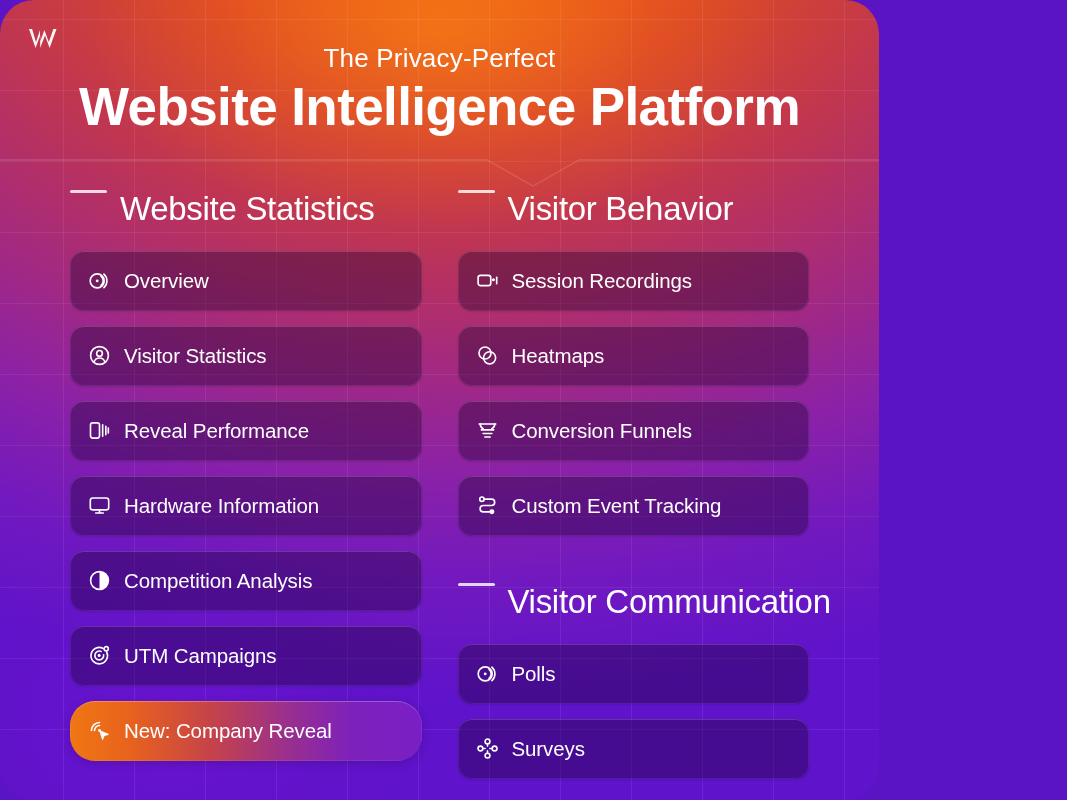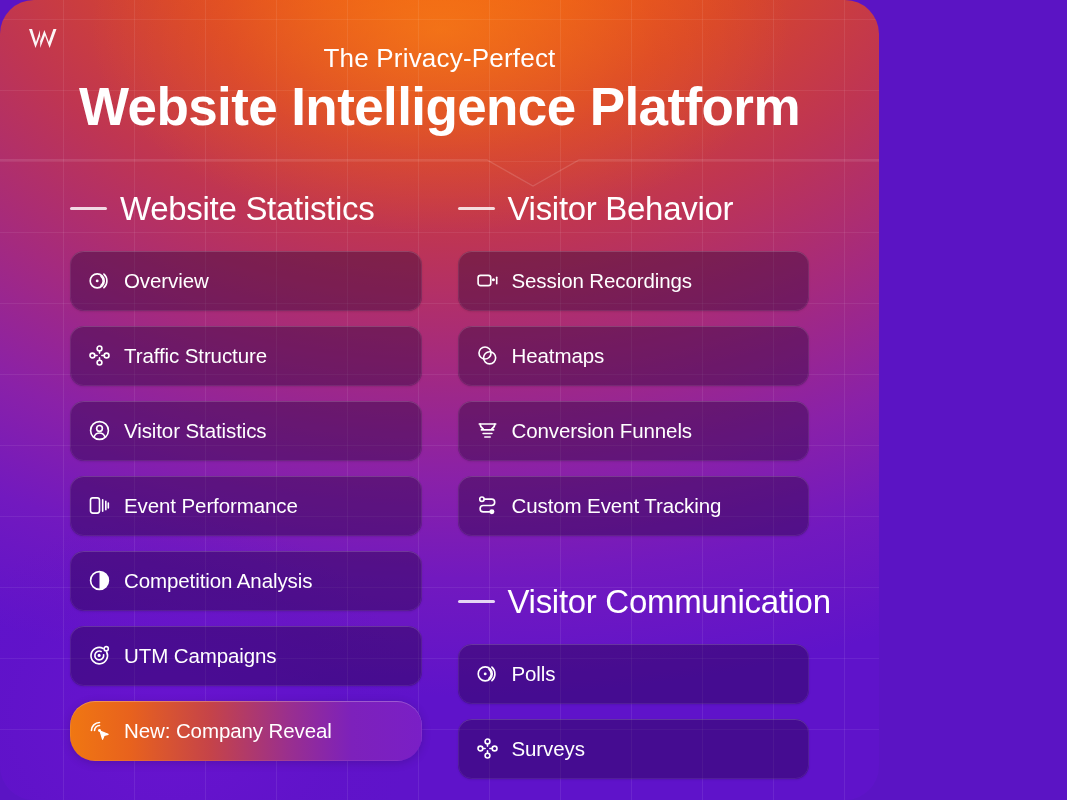--- a/index.html
+++ b/index.html
@@ -123,21 +123,21 @@
     top: 190px;
     display: flex;
     padding: 0 70px 0 70px;
     gap: 36px;
   }
   .col { flex: 1 1 0; min-width: 0; }
   .col-right { margin-top: 0; }
 
   .section-head {
     display: flex;
-    align-items: center;
+    align-items: flex-start;
     gap: 13px;
     margin-bottom: 23px;
     white-space: nowrap;
   }
   .section-head .dash {
     display: block;
     width: 37px;
     height: 3px;
     background: rgba(255,255,255,0.82);
     border-radius: 2px;
@@ -246,47 +246,44 @@
                   <path d="M13.6 7.6a6.2 6.2 0 0 1 0 9.6"></path>
                   <path d="M16.6 5.3a9.6 9.6 0 0 1 0 14.2"></path>
                   <circle cx="9.6" cy="12.4" r="1.5" fill="currentColor" stroke="none"></circle>
                 </svg>
               </span>
               <span class="label">Overview</span>
             </div>
             <div class="row">
               <span class="ico">
                 <svg width="23" height="23" viewBox="0 0 24 24" fill="none" stroke="currentColor" stroke-width="1.7">
-                  <circle cx="12" cy="4.6" r="2.5"></circle>
-                  <circle cx="4.6" cy="12" r="2.5"></circle>
-                  <circle cx="19.4" cy="12" r="2.5"></circle>
-                  <circle cx="12" cy="19.4" r="2.5"></circle>
-                  <path d="M12 7.1v2.4M12 14.5v2.4M7.1 12h2.4M14.5 12h2.4" stroke-linecap="round"></path>
-                </svg>
-              </span>
-              <span class="label">Traffic Structure</span>
-            </div>
-            <div class="row">
-              <span class="ico">
-                <svg width="23" height="23" viewBox="0 0 24 24" fill="none" stroke="currentColor" stroke-width="1.7">
                   <circle cx="12" cy="12" r="9.3"></circle>
                   <circle cx="12" cy="9.8" r="3"></circle>
                   <path d="M6.4 18.6c1-2.6 3-4 5.6-4s4.6 1.4 5.6 4" stroke-linecap="round"></path>
                 </svg>
               </span>
               <span class="label">Visitor Statistics</span>
             </div>
             <div class="row">
               <span class="ico">
                 <svg width="23" height="23" viewBox="0 0 24 24" fill="none" stroke="currentColor" stroke-width="1.7">
                   <rect x="2.6" y="4" width="9.4" height="16" rx="2.4"></rect>
                   <path d="M15.3 6v12M18.6 7.6v8.8M21.2 9.4v5.2" stroke-linecap="round"></path>
                 </svg>
               </span>
-              <span class="label">Event Performance</span>
+              <span class="label">Reveal Performance</span>
+            </div>
+            <div class="row">
+              <span class="ico">
+                <svg width="23" height="23" viewBox="0 0 24 24" fill="none" stroke="currentColor" stroke-width="1.7">
+                  <rect x="2.4" y="4.2" width="19.2" height="12.4" rx="2.6"></rect>
+                  <path d="M12 16.6v3.2M8 19.8h8" stroke-linecap="round"></path>
+                </svg>
+              </span>
+              <span class="label">Hardware Information</span>
             </div>
             <div class="row">
               <span class="ico">
                 <svg width="23" height="23" viewBox="0 0 24 24" fill="none" stroke="currentColor" stroke-width="1.7">
                   <circle cx="12" cy="12" r="9.3"></circle>
                   <path d="M12 2.7a9.3 9.3 0 0 1 0 18.6z" fill="currentColor" stroke="none"></path>
                 </svg>
               </span>
               <span class="label">Competition Analysis</span>
             </div>

